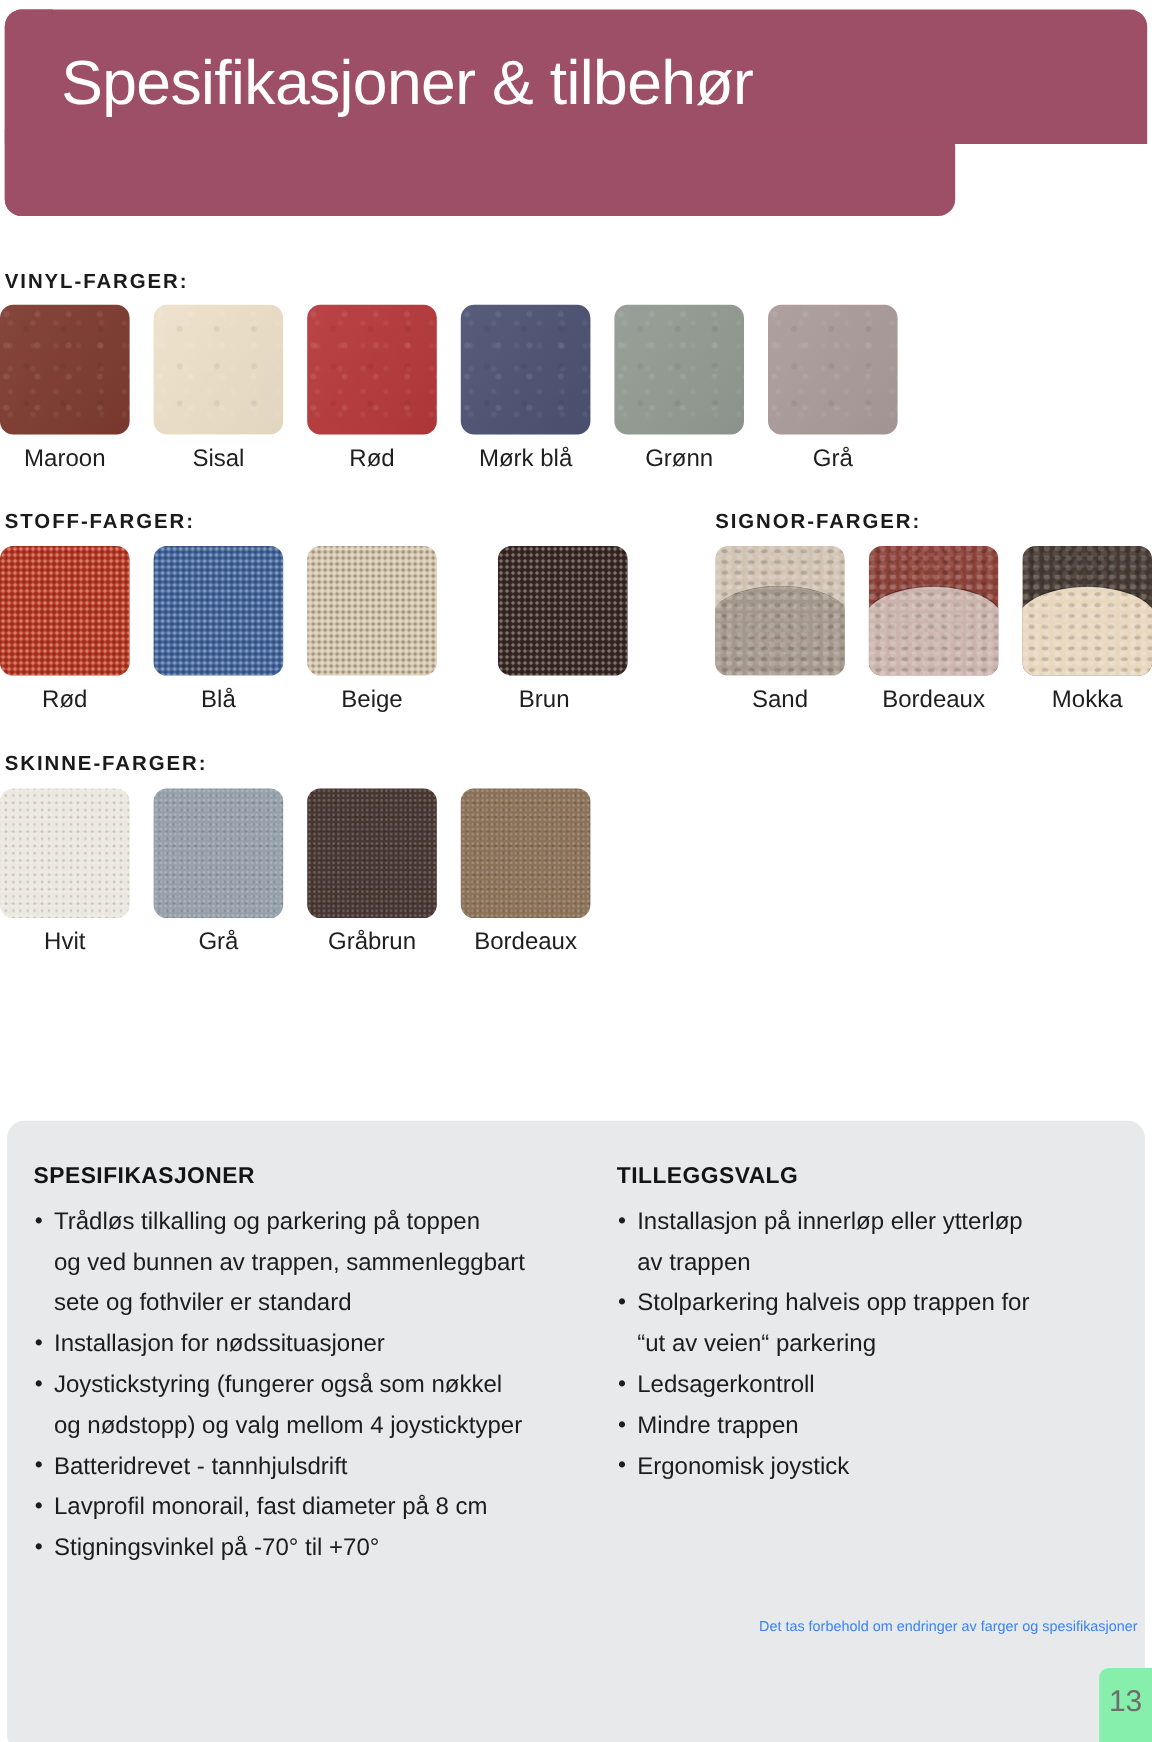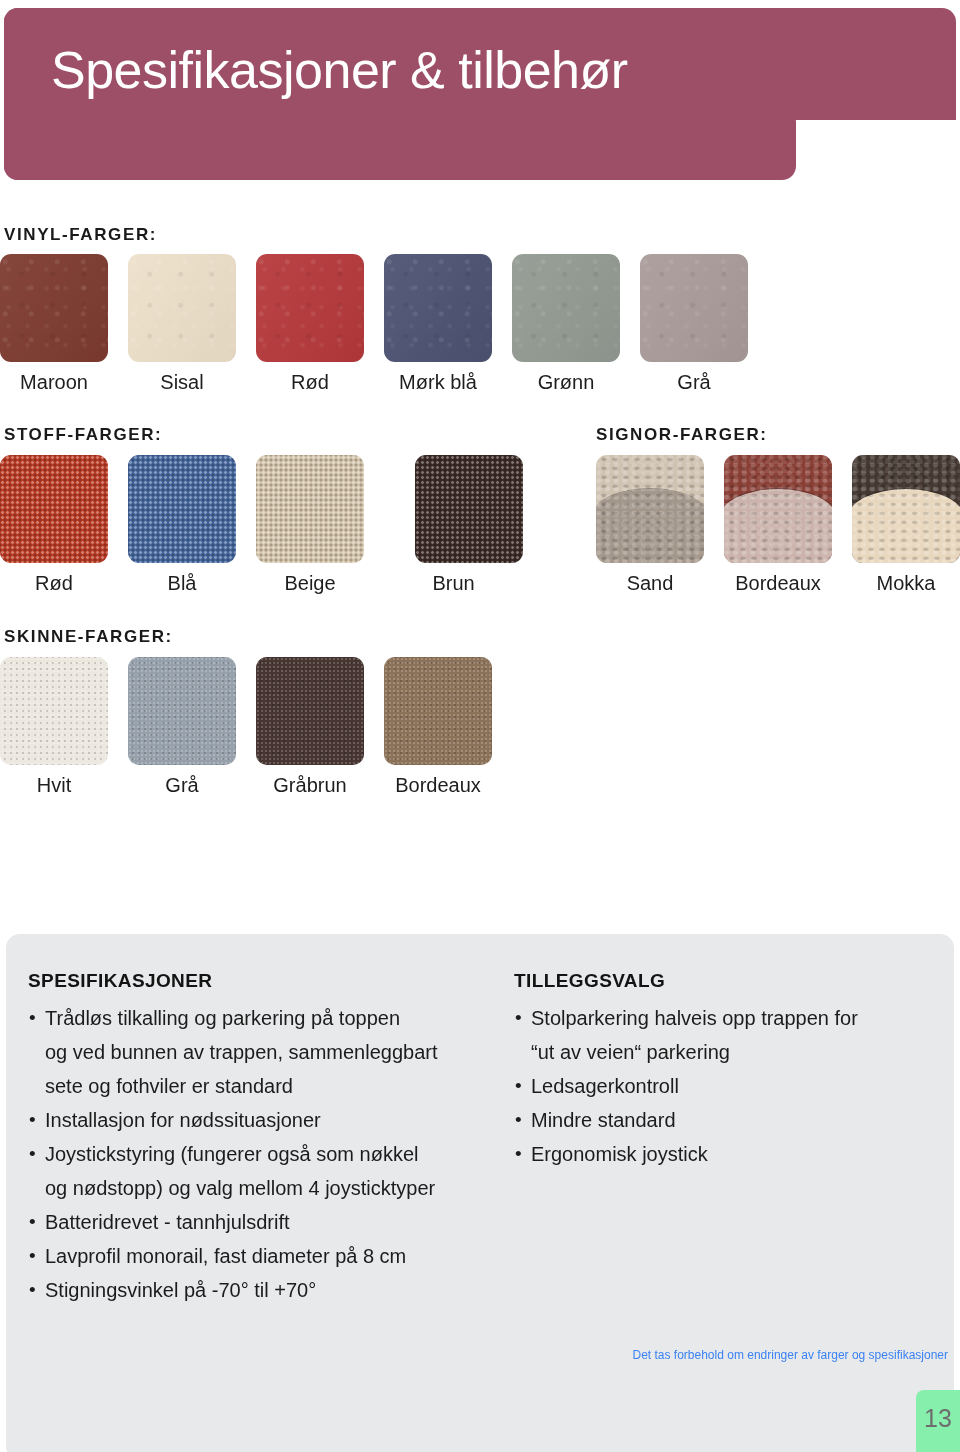--- a/index.html
+++ b/index.html
@@ -335,24 +335,26 @@
         <li>Joystickstyring (fungerer også som nøkkel
 og nødstopp) og valg mellom 4 joysticktyper</li>
         <li>Batteridrevet - tannhjulsdrift</li>
         <li>Lavprofil monorail, fast diameter på 8 cm</li>
         <li>Stigningsvinkel på  -70° til +70°</li>
       </ul>
   </div>
   <div class="spec-col right">
     <div class="spec-title">TILLEGGSVALG</div>
     <ul class="spec-list" id="option-list">
+        <li>Installasjon på innerløp eller ytterløp
+av trappen</li>
         <li>Stolparkering halveis opp trappen for
 “ut av veien“ parkering</li>
         <li>Ledsagerkontroll</li>
-        <li>Mindre standard</li>
+        <li>Mindre trappen</li>
         <li>Ergonomisk joystick</li>
       </ul>
   </div>
 </div>
 
 <div class="disclaimer">Det tas forbehold om endringer av farger og spesifikasjoner</div>
 <div class="page-number-box">
   <div class="page-number">13</div>
 </div>
 

